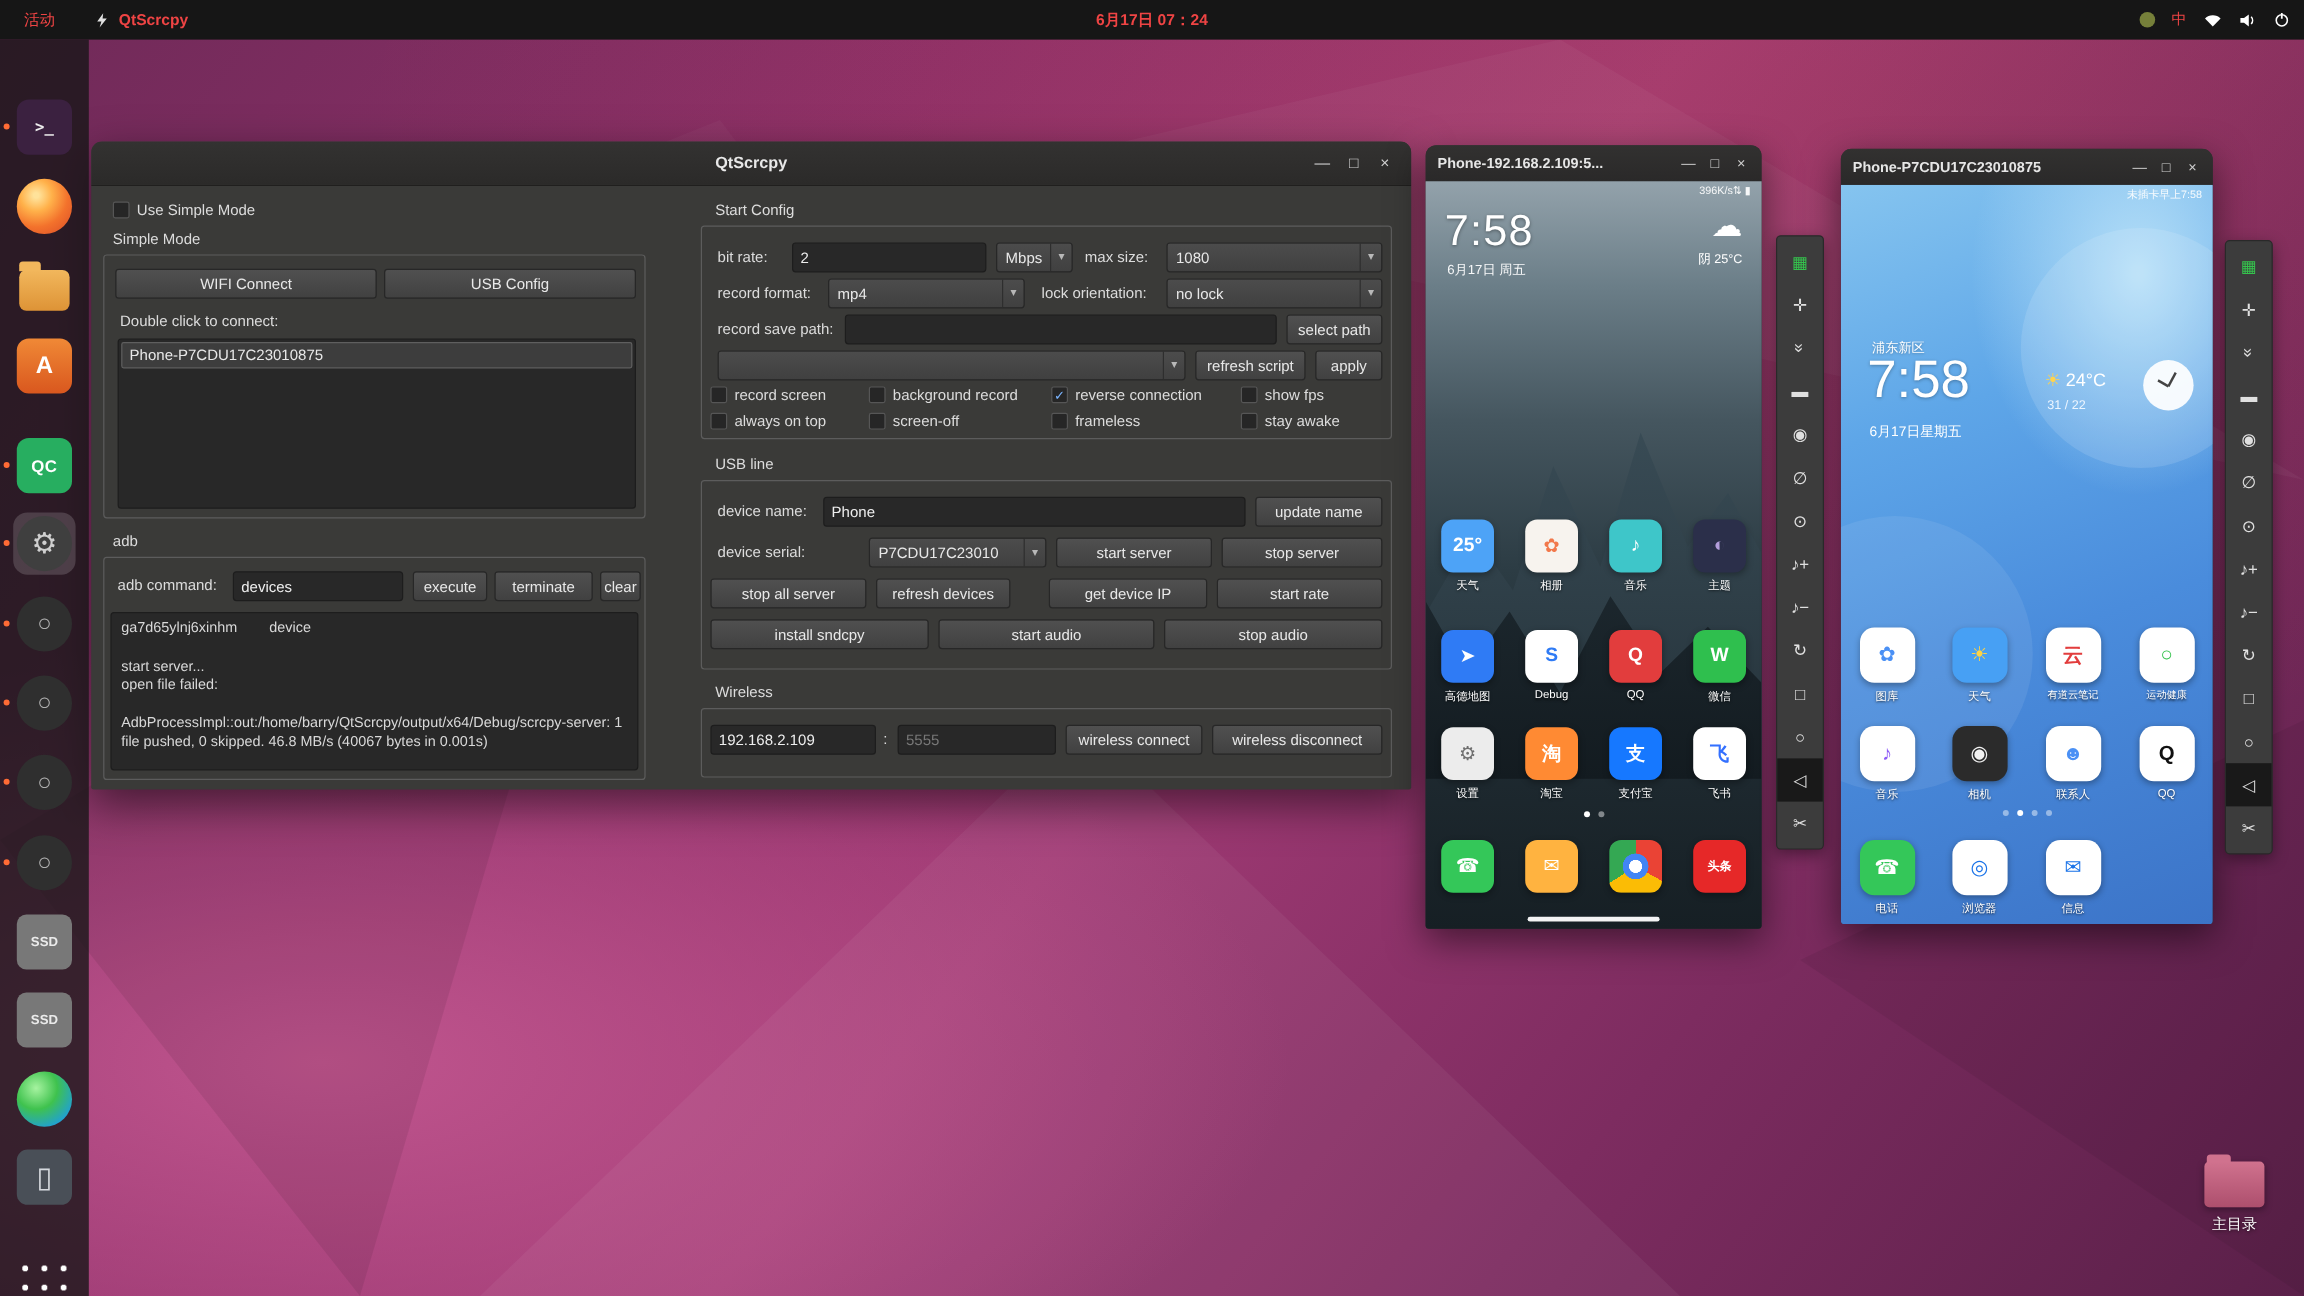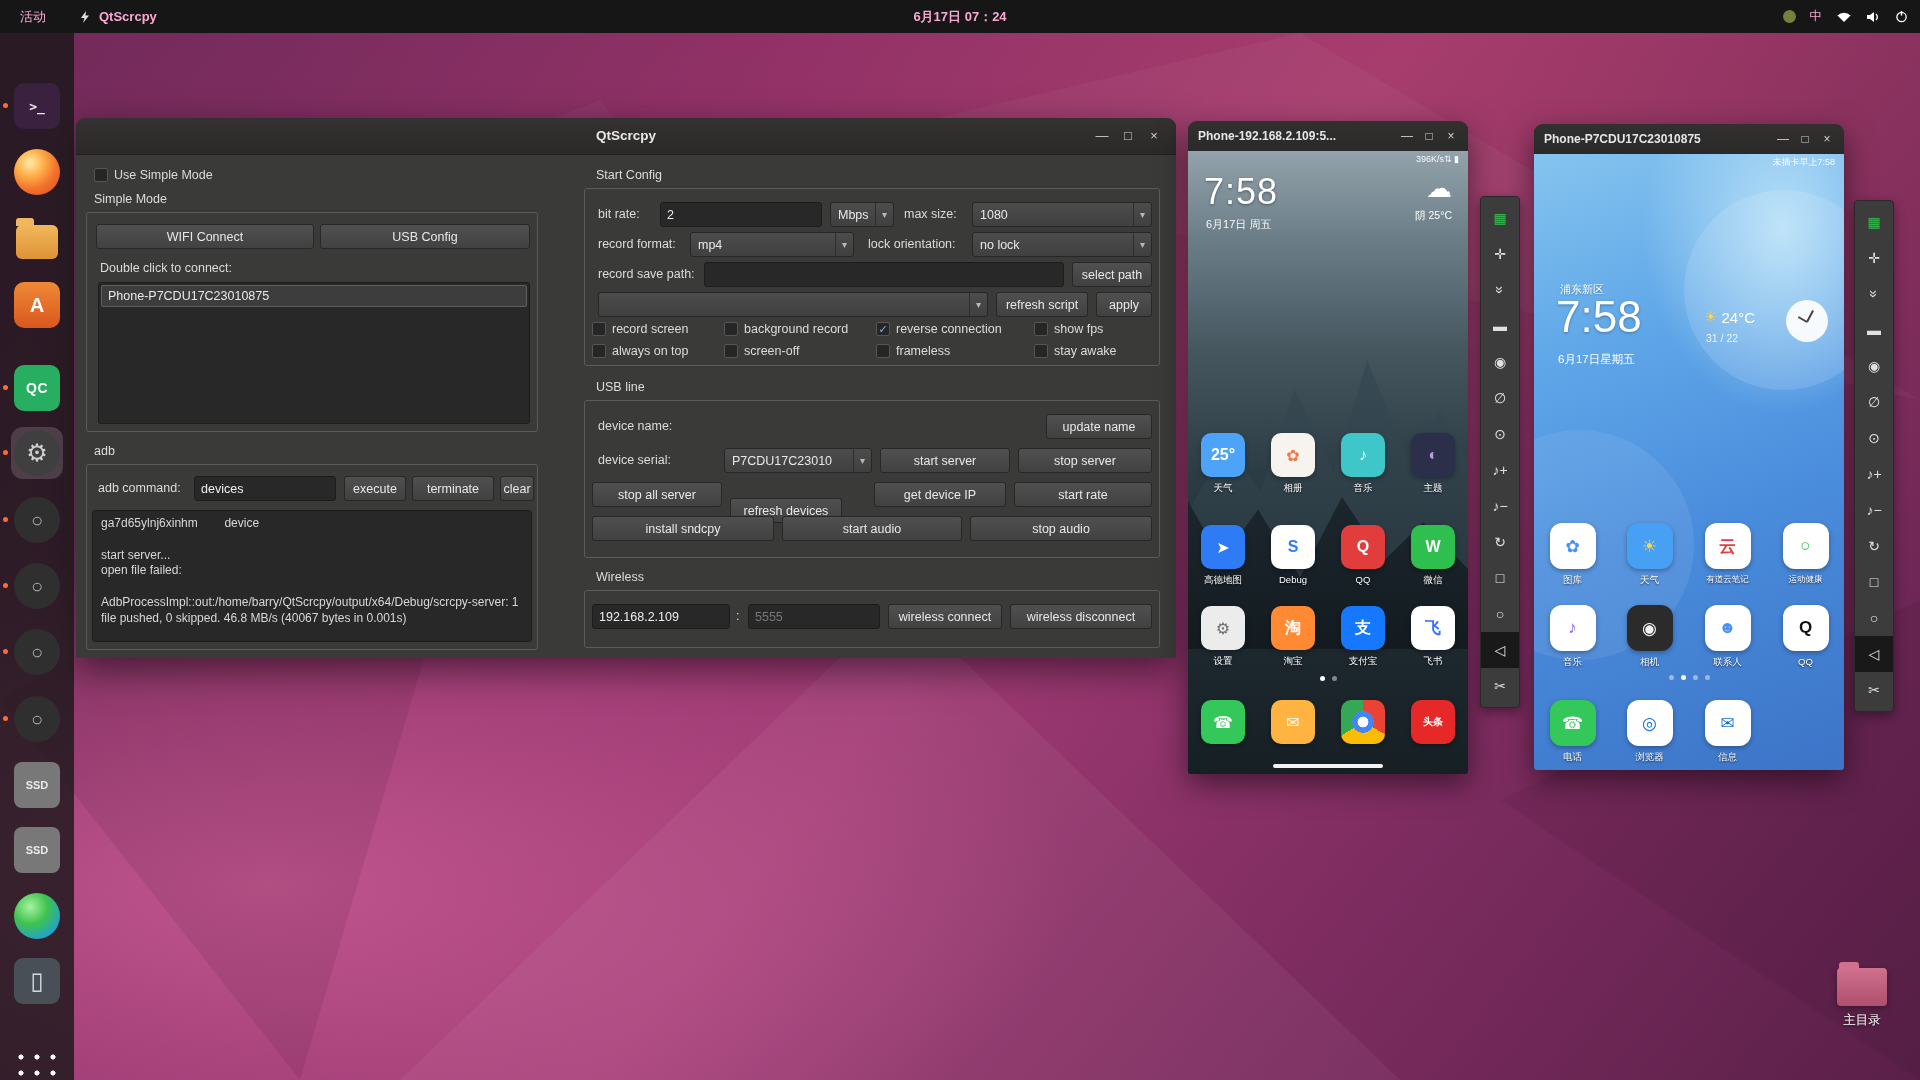--- a/index.html
+++ b/index.html
@@ -6,21 +6,21 @@
   body{width:1920px;height:1080px;overflow:hidden;position:relative;
     font-family:"Liberation Sans","DejaVu Sans",sans-serif;
     background:
       radial-gradient(120% 90% at 80% 8%, rgba(235,90,40,.10), rgba(0,0,0,0) 55%),
       radial-gradient(70% 55% at 14% 82%, #c0558e 0%, rgba(0,0,0,0) 60%),
       linear-gradient(128deg,#6f2a58 0%,#8e3069 30%,#a03a74 52%,#7d2c60 75%,#5a2049 100%);}
   .abs{position:absolute}
   .facet-svg{position:absolute;left:0;top:0;z-index:0;pointer-events:none}
 
   
-  .topbar{position:absolute;left:0;top:0;width:1920px;height:33px;background:#161616;color:#f9a8d4;font-size:13px;z-index:50}
+  .topbar{position:absolute;left:0;top:0;width:1920px;height:33px;background:#161616;color:#ef4444;font-size:13px;z-index:50}
   .tb-item{position:absolute;top:0;line-height:33px;padding:0 6px;cursor:pointer}
   .tb-app{position:absolute;top:0;height:33px;display:flex;align-items:center;gap:7px;font-weight:600}
   .tb-clock{position:absolute;left:50%;transform:translateX(-50%);line-height:33px;font-weight:600;cursor:pointer}
   .tb-right{position:absolute;right:12px;top:0;height:33px;display:flex;align-items:center;gap:14px}
   .rec-dot{width:13px;height:13px;border-radius:50%;background:#76803a;display:inline-block}
   .ime{font-size:12.5px;cursor:pointer}
 
   
   .dock{position:absolute;left:0;top:33px;bottom:0;width:74px;background:rgba(22,22,22,.78);z-index:40}
   .dock-item{position:absolute;left:11px;width:52px;height:52px;display:flex;align-items:center;justify-content:center;cursor:pointer}
@@ -307,32 +307,33 @@
     </label>
   <label class="cb" style="left:958px;top:226px">
       <span class="box"></span>
       <span>stay awake</span>
     </label>
 
   <span class="gb-title" style="left:520px;top:262px">USB line</span>
   <div class="gb" style="left:508px;top:282px;width:576px;height:158px"></div>
 
   <span class="lbl" style="left:522px;top:296px">device name:</span>
+  <input class="inp" style="left: 610px; top: 296px; width: 352px;" value="Phone">
   <div class="btn" style="left:970px;top:296px;width:106px">update name</div>
 
   <span class="lbl" style="left:522px;top:330px">device serial:</span>
   <div class="combo" style="left:648px;top:330px;width:148px">
     <span class="ct">P7CDU17C23010</span>
       <span class="arr">▾</span>
   </div>
   <div class="btn" style="left:804px;top:330px;width:130px">start server</div>
   <div class="btn" style="left:942px;top:330px;width:134px">stop server</div>
 
   <div class="btn" style="left:516px;top:364px;width:130px">stop all server</div>
-  <div class="btn" style="left:654px;top:380px;width:112px">refresh devices</div>
+  <div class="btn" style="left:654px;top:364px;width:112px">refresh devices</div>
   <div class="btn" style="left:798px;top:364px;width:132px">get device IP</div>
   <div class="btn" style="left:938px;top:364px;width:138px">start rate</div>
 
   <div class="btn" style="left:516px;top:398px;width:182px">install sndcpy</div>
   <div class="btn" style="left:706px;top:398px;width:180px">start audio</div>
   <div class="btn" style="left:894px;top:398px;width:182px">stop audio</div>
 
   <span class="gb-title" style="left:520px;top:452px">Wireless</span>
   <div class="gb" style="left:508px;top:472px;width:576px;height:58px"></div>
   <input class="inp" style="left: 516px; top: 486px; width: 138px;" value="192.168.2.109">

